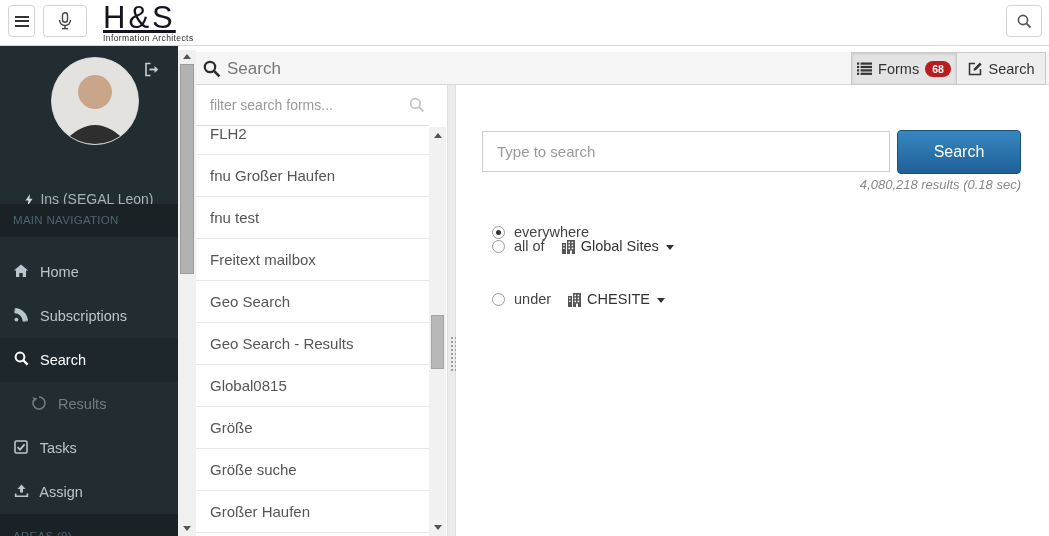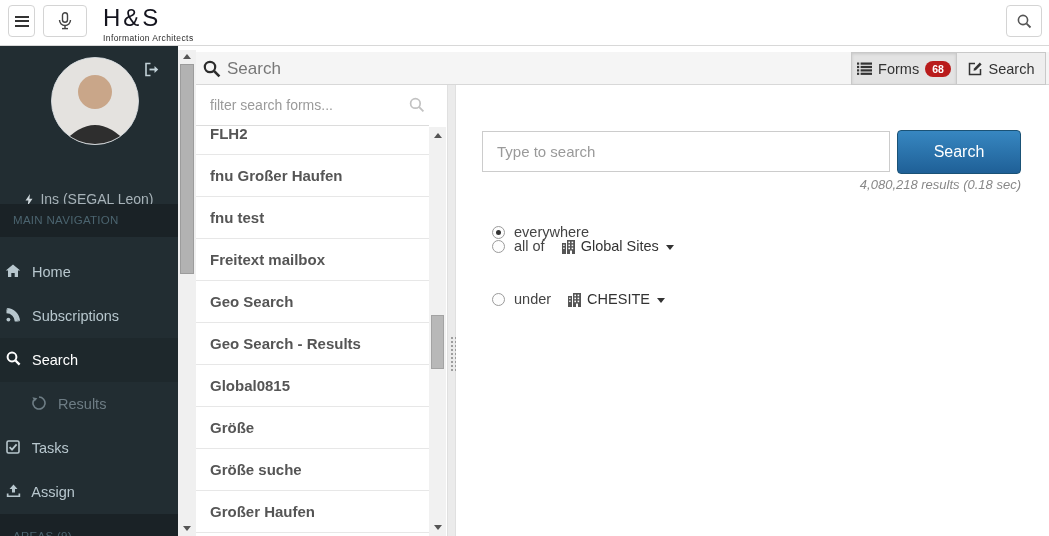--- a/index.html
+++ b/index.html
@@ -11,36 +11,36 @@
     border-bottom:1px solid #d8d8d8; z-index:5; }
   .nav-btn { position:absolute; top:5px; height:32px; background:#fff;
     border:1px solid #d4d4d4; border-radius:4px; cursor:pointer;
     display:flex; align-items:center; justify-content:center; }
   .btn-hamburger { left:8px; width:27px; }
   .hamburger { width:14px; height:11px; display:flex; flex-direction:column; justify-content:space-between; }
   .hamburger i { display:block; height:2px; background:#333; }
   .btn-mic { left:43px; width:44px; }
   .btn-topsearch { right:7px; width:36px; }
   .logo { position:absolute; left:103px; top:2px; color:#14141e; }
-  .logo-title { font-size:24px; line-height:31px; letter-spacing:3px; font-weight:400; }
+  .logo-title { font-size:31px; line-height:31px; letter-spacing:3px; font-weight:400;text-decoration:underline; }
   .logo-subtitle { font-size:8.5px; color:#2b2b2b; letter-spacing:0.4px; margin-top:0px; }
 
   
   .sidebar { position:absolute; top:46px; left:0; width:178px; bottom:0;
     background:#222d32; color:#b8c7ce; }
   .signout { position:absolute; right:18px; top:16px; color:#c2d1d8; cursor:pointer; }
   .avatar { position:absolute; left:51px; top:11px; width:88px; height:88px; border-radius:50%;
     background:#e9e9e9; overflow:hidden; border:1px solid #cfd4d8; }
   .username { position:absolute; top:145px; left:0; right:0; text-align:center;
     font-size:14px; color:#a7b2b8; }
   .username .bolt { color:#cfd8dc; margin-right:4px; }
   .nav-header { position:absolute; left:0; right:0; height:33px; line-height:33px;
     background:#1a2226; color:#4b646f; font-size:11.5px; padding-left:13px; letter-spacing:0.3px; }
   .nav-item { position:absolute; left:0; right:0; height:44px; line-height:44px;
-    font-size:14.5px; color:#b8c7ce; padding-left:2px; cursor:pointer; white-space:nowrap; }
+    font-size:14.5px; color:#b8c7ce; padding-left:10px; cursor:pointer; white-space:nowrap; }
   .nav-item .ico { display:inline-block; width:22px; text-align:center; margin-right:4px;
     vertical-align:middle; }
   .nav-item.active { background:#1e282c; color:#fff; }
   .nav-item.sub { padding-left:28px; color:#6e7d85; }
 
   
   .main { position:absolute; top:46px; left:178px; right:0; bottom:0; background:#fff; }
 
   
   .page-scrollbar { position:absolute; left:0; top:4px; width:18px; bottom:0; background:#f0f0f0; }
@@ -68,21 +68,21 @@
   .badge { background:#b91c1c; color:#fff; font-size:10.5px; border-radius:9px;
     padding:2px 7px; font-weight:bold; }
 
   
   .forms-panel { position:absolute; left:18px; top:39px; width:233px; bottom:0; background:#fff; }
   .filter-row { position:absolute; top:0; left:0; right:0; height:41px; border-bottom:1px solid #dcdcdc; }
   .filter-input { position:absolute; left:14px; top:0; height:100%; width:190px; border:none; outline:none;
     font-size:14px; color:#a16207; font-family:"Liberation Sans", sans-serif; }
   .filter-input::placeholder { color:#9a9a9a; }
   .filter-ico { position:absolute; right:4px; top:12px; color:#c2c2c2; }
-  .forms-list { position:absolute; top:42px; left:0; right:0; bottom:0; overflow:hidden;font-weight:bold; }
+  .forms-list { position:absolute; top:42px; left:0; right:0; bottom:0; overflow:hidden; }
   .form-row { height:42px; line-height:42px; padding-left:14px; font-size:15px; color:#555;
     border-bottom:1px solid #e7e7e7; cursor:pointer; white-space:nowrap; background:#fff; }
   .form-row:first-child { margin-top:-14px; }
 
   
   .list-scrollbar { position:absolute; left:251px; width:17px; top:81px; bottom:0; background:#f1f1f1; }
   .list-thumb { position:absolute; left:2px; width:13px; top:188px; height:54px;
     background:#b8b8b8; border:1px solid #a3a3a3; cursor:grab; }
 
   

